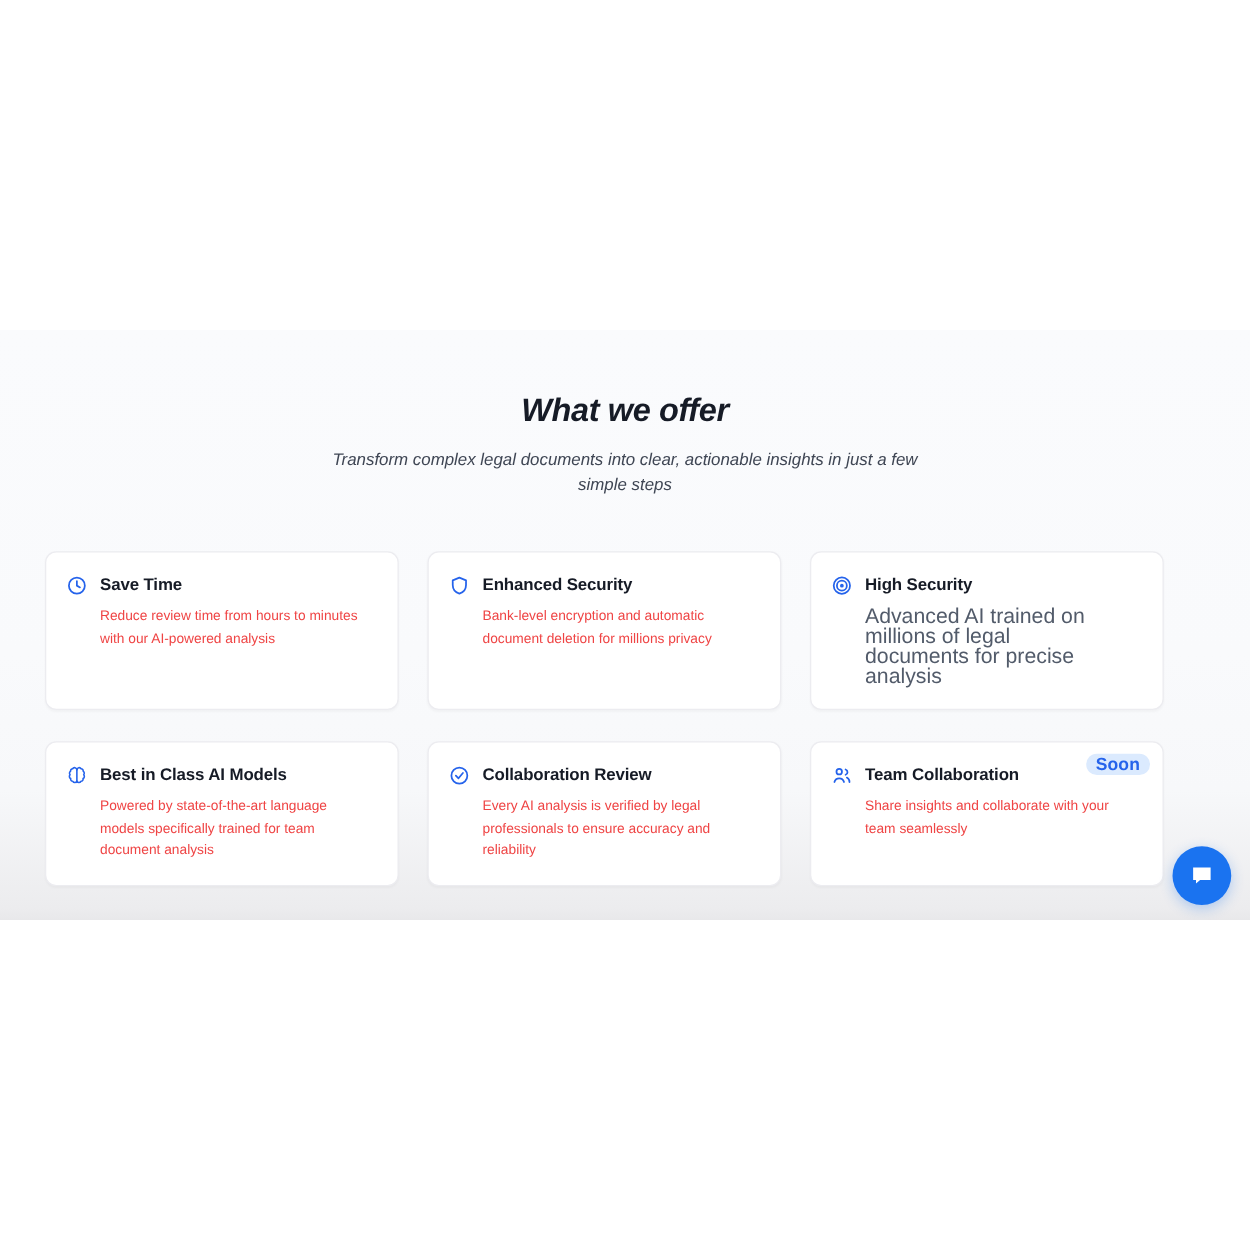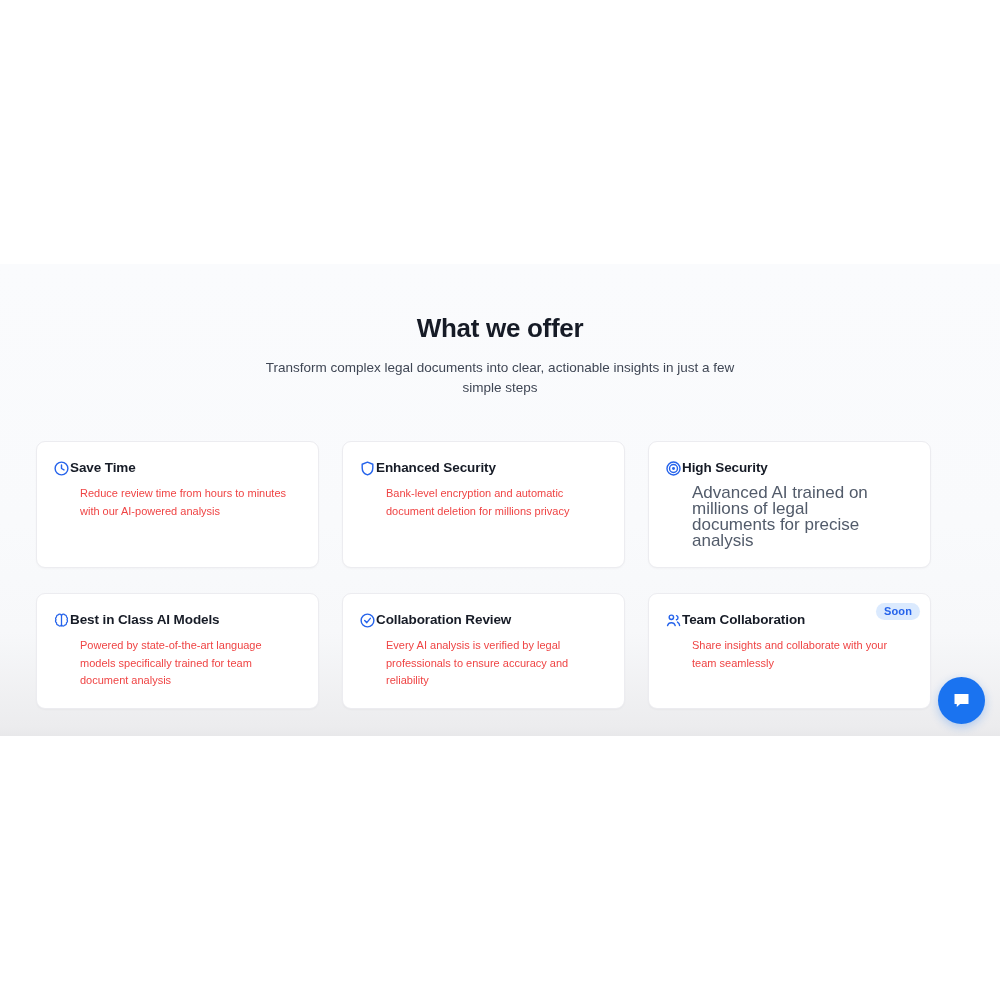--- a/index.html
+++ b/index.html
@@ -35,20 +35,21 @@
     left: 0;
     top: 264px;
     width: 1000px;
     height: 472px;
     background: linear-gradient(180deg, #fafbfd 0%, #f9fafc 55%, #f7f8fa 78%, #ececee 98%, #e8e8ea 100%);
   }
 
   .section-header {
     padding-top: 48px;
     text-align: center;
+    font-style: italic;
   }
 
   .section-title {
     font-size: 26px;
     font-weight: 700;
     color: #161b26;
     letter-spacing: -0.3px;
     line-height: 32px;
   }
 
@@ -81,20 +82,21 @@
     padding: 17px 20px 18px 16px;
     box-shadow: 0 1px 2px rgba(16, 24, 40, 0.03);
   }
 
   .card-row-1 { min-height: 94px; }
   .card-row-2 { min-height: 110px; }
 
   .card-head {
     display: flex;
     align-items: flex-start;
+    gap: 10px;
   }
 
   .card-icon {
     flex: 0 0 auto;
     width: 17px;
     height: 17px;
     margin-top: 1px;
     color: #2563eb;
     display: block;
   }
@@ -125,21 +127,21 @@
     color: #525b6a;
     max-width: 200px;
   }
 
   .soon-badge {
     position: absolute;
     top: 9px;
     right: 10px;
     background: #dbeafe;
     color: #2563eb;
-    font-size: 11px;
+    font-size: 14px;
     font-weight: 700;
     letter-spacing: 0.1px;
     padding: 3px 8px 3px 8px;
     border-radius: 9px;
     line-height: 11px;
   }
 
   
   .chat-widget {
     position: absolute;

